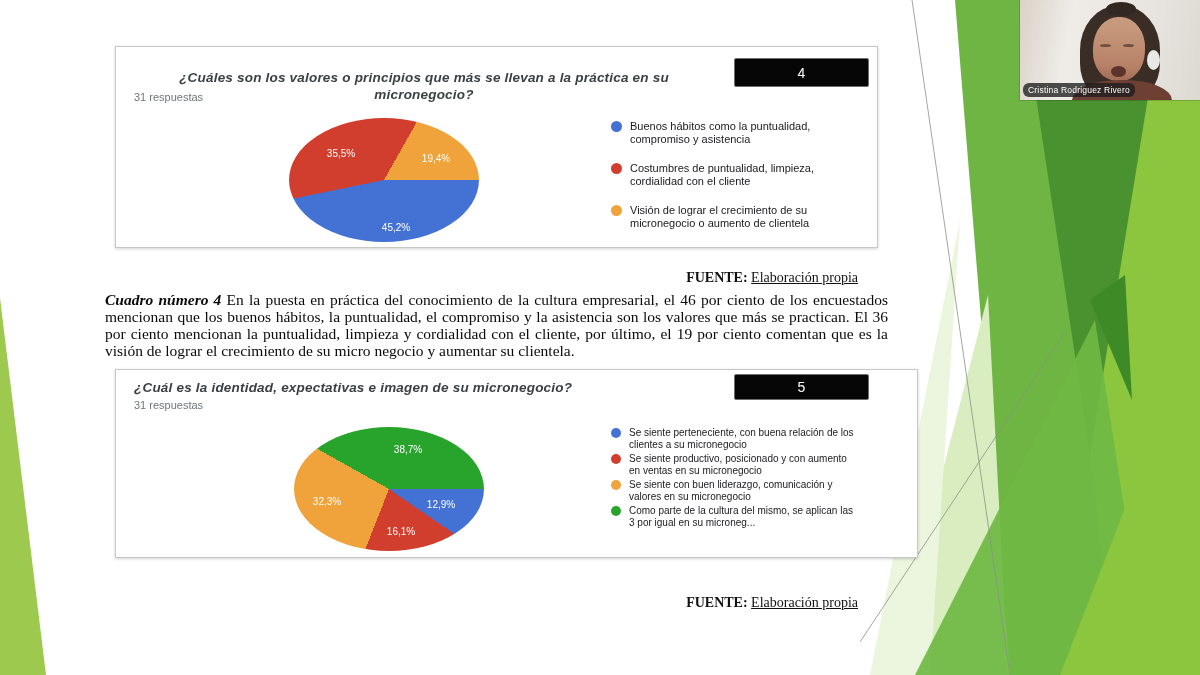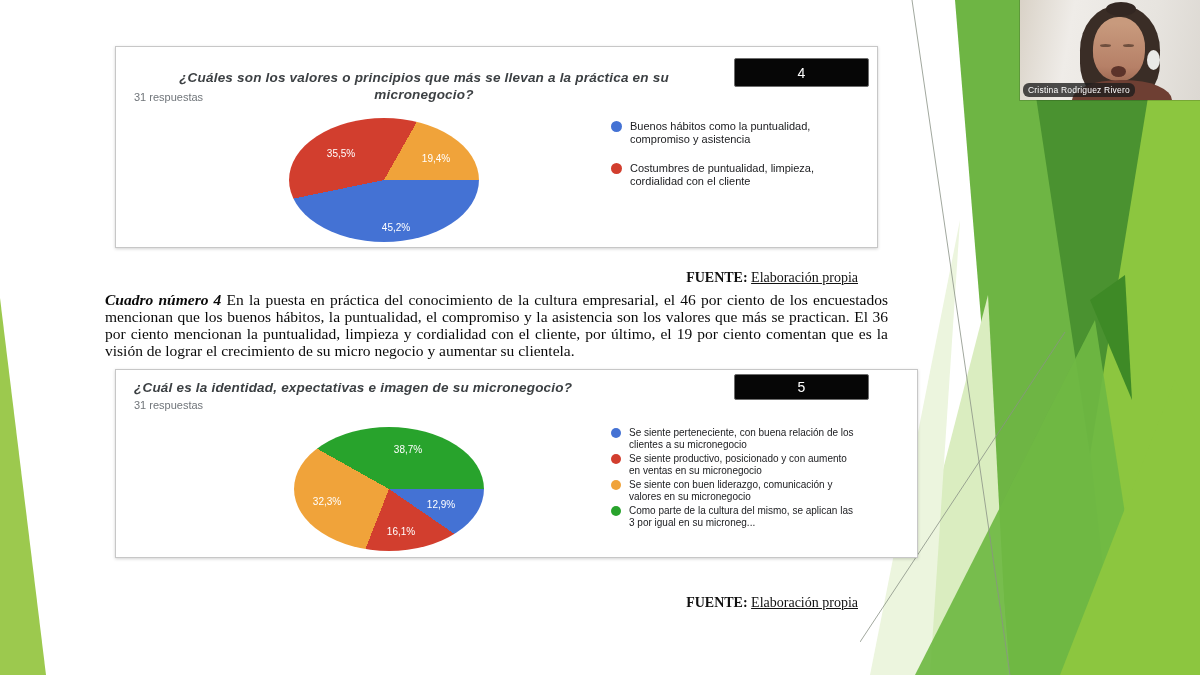--- a/index.html
+++ b/index.html
@@ -127,20 +127,24 @@
 
   <div class="legend">
     <div class="legend-item">
       <span class="dot" style="background: rgb(68, 114, 212);"></span>
       <span>Buenos hábitos como la puntualidad, compromiso y asistencia</span>
     </div>
     <div class="legend-item">
       <span class="dot" style="background: rgb(210, 62, 46);"></span>
       <span>Costumbres de puntualidad, limpieza, cordialidad con el cliente</span>
     </div>
+    <div class="legend-item">
+      <span class="dot" style="background: rgb(240, 163, 58);"></span>
+      <span>Visión de lograr el crecimiento de su micronegocio o aumento de clientela</span>
+    </div>
   </div>
 </div>
 
 <div class="fuente" id="fuente1">
   <span class="lbl">FUENTE:</span>
   <span> </span>
   <span class="val">Elaboración propia</span>
 </div>
 
 <div id="para">

